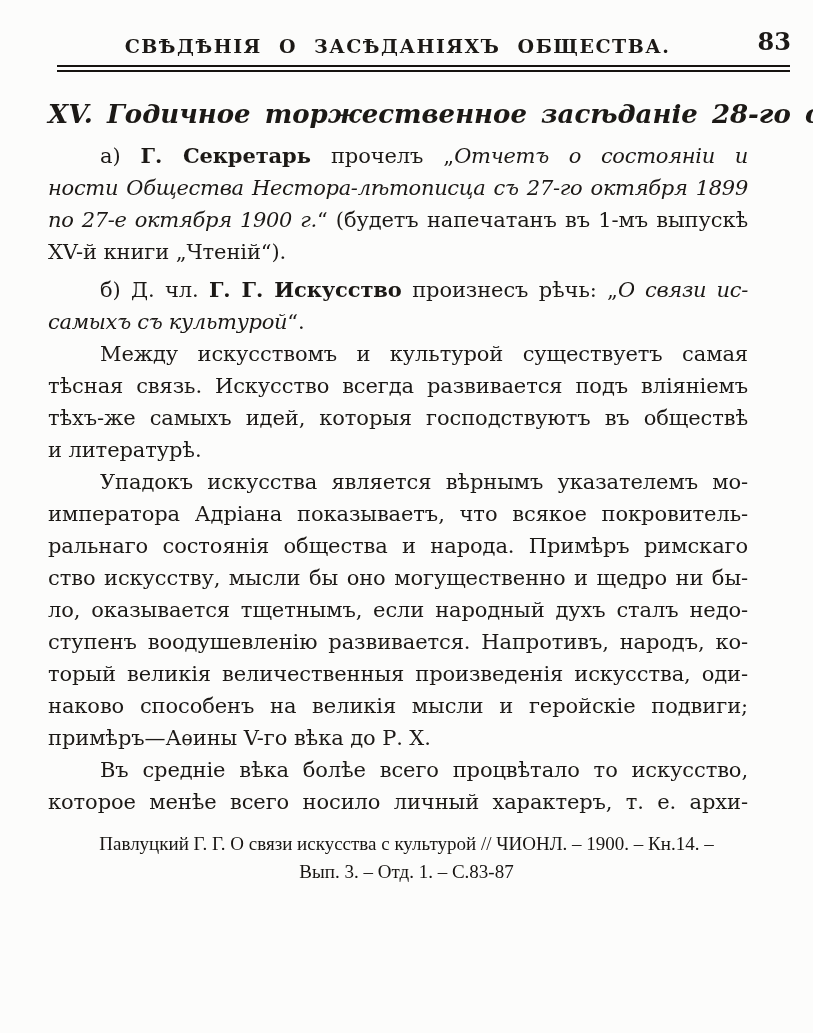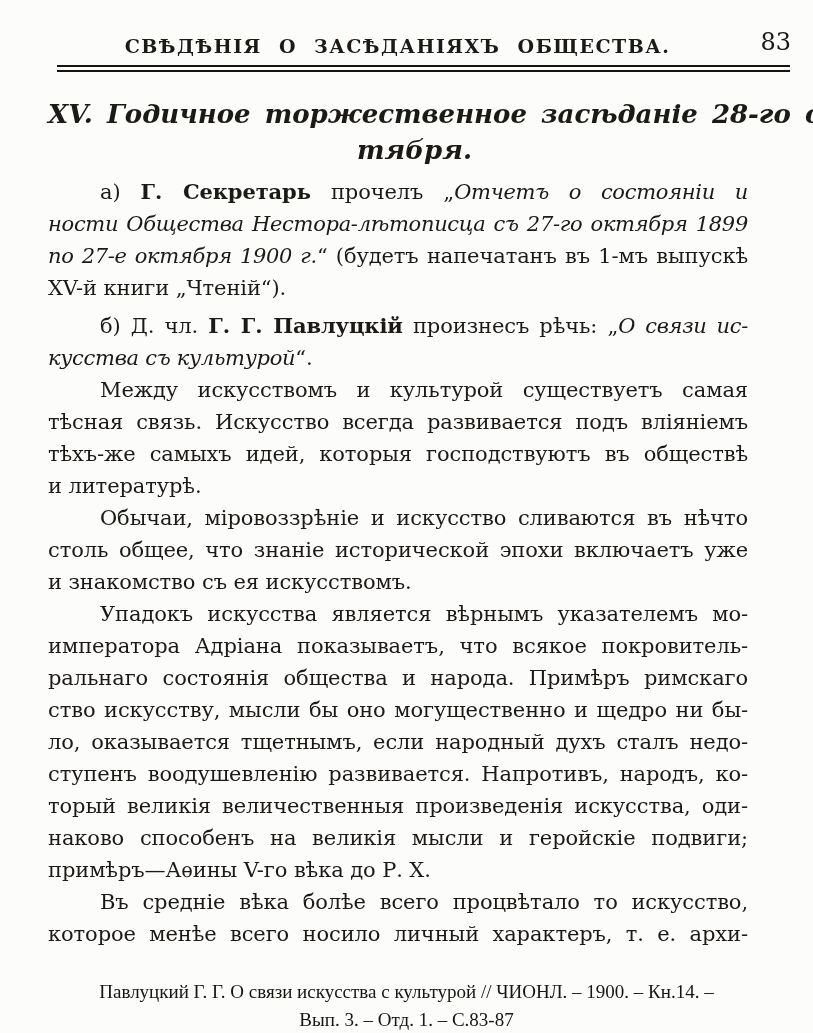--- a/index.html
+++ b/index.html
@@ -11,21 +11,21 @@
     box-sizing:border-box; padding-top:34px; overflow:hidden;
   }
   
   .running-head {
     margin:0 66px 0 48px; position:relative; text-align:center;
     font-weight:bold; font-size:19px; line-height:24px;
     letter-spacing:1.5px; word-spacing:9px;
   }
   .pageno {
     position:absolute; right:-44px; top:-4px;
-    font-size:24px; letter-spacing:0; word-spacing:0; font-weight:normal;
+    font-size:24px; letter-spacing:0; word-spacing:0; font-weight:bold;
   }
   .header-rule {
     margin:7px 23px 0 57px; height:3px;
     border-top:2px solid #161310; border-bottom:2px solid #161310;
   }
   
   .section-heading {
     margin:24px 32px 0 48px; text-align:center;
     font-style:italic; font-weight:bold;
     font-size:26px; line-height:36px; word-spacing:5px; letter-spacing:0px;
@@ -34,61 +34,55 @@
   
   .body-text { margin:8px 65px 0 48px; font-size:21px; line-height:32px; }
   .line { height:32px; overflow:hidden; letter-spacing:-0.1px; }
   .just { text-align:justify; text-align-last:justify; }
   .indent { text-indent:52px; }
   .b { font-weight:bold; }
   .i { font-style:italic; letter-spacing:-0.3px; }
   .p-b { margin-top:6px; }
   
   .citation {
-    margin-top:28px; text-align:center;
+    margin-top:12px; text-align:center;
     font-family:"Liberation Serif", serif;
     font-size:19px; line-height:28px; color:#181512;
   }
 </style>
 </head>
 <body>
 
 <div class="page">
   <div class="running-head">
     <span>СВѢДѢНІЯ О ЗАСѢДАНІЯХЪ ОБЩЕСТВА.</span>
     <span class="pageno">83</span>
   </div>
   <div class="header-rule"></div>
 
   <div class="section-heading">
       <div class="h-line">XV. Годичное торжественное засѣданіе 28-го ок-</div>
-      <div class="h-line">тября.</div>
     </div>
 
   <div class="body-text">
       <div class="para">
         <div class="line just indent"><span>а) </span><span class="b">Г. Секретарь</span><span> прочелъ „</span><span class="i">Отчетъ о состояніи и дѣятель-</span></div>
         <div class="line just"><span class="i">ности Общества Нестора-лѣтописца съ 27-го октября 1899 г.</span></div>
         <div class="line just"><span class="i">по 27-е октября 1900 г.</span><span>“ (будетъ напечатанъ въ 1-мъ выпускѣ</span></div>
         <div class="line"><span>XV-й книги „Чтеній“).</span></div>
       </div>
       <div class="para p-b">
-        <div class="line just indent"><span>б) Д. чл. </span><span class="b">Г. Г. Павлуцкій</span><span> произнесъ рѣчь: „</span><span class="i">О связи ис-</span></div>
-        <div class="line"><span class="i">кусства съ культурой</span><span>“.</span></div>
+        <div class="line just indent"><span>б) Д. чл. </span><span class="b">Г. Г. Искусство</span><span> произнесъ рѣчь: „</span><span class="i">О связи ис-</span></div>
+        <div class="line"><span class="i">самыхъ съ культурой</span><span>“.</span></div>
       </div>
       <div class="para">
         <div class="line just indent"><span>Между искусствомъ и культурой существуетъ самая</span></div>
         <div class="line just"><span>тѣсная связь. Искусство всегда развивается подъ вліяніемъ</span></div>
         <div class="line just"><span>тѣхъ-же самыхъ идей, которыя господствуютъ въ обществѣ</span></div>
         <div class="line"><span>и литературѣ.</span></div>
-      </div>
-      <div class="para">
-        <div class="line just indent"><span>Обычаи, міровоззрѣніе и искусство сливаются въ нѣчто</span></div>
-        <div class="line just"><span>столь общее, что знаніе исторической эпохи включаетъ уже</span></div>
-        <div class="line"><span>и знакомство съ ея искусствомъ.</span></div>
       </div>
       <div class="para">
         <div class="line just indent"><span>Упадокъ искусства является вѣрнымъ указателемъ мо-</span></div>
         <div class="line just"><span>императора Адріана показываетъ, что всякое покровитель-</span></div>
         <div class="line just"><span>ральнаго состоянія общества и народа. Примѣръ римскаго</span></div>
         <div class="line just"><span>ство искусству, мысли бы оно могущественно и щедро ни бы-</span></div>
         <div class="line just"><span>ло, оказывается тщетнымъ, если народный духъ сталъ недо-</span></div>
         <div class="line just"><span>ступенъ воодушевленію развивается. Напротивъ, народъ, ко-</span></div>
         <div class="line just"><span>торый великія величественныя произведенія искусства, оди-</span></div>
         <div class="line just"><span>наково способенъ на великія мысли и геройскіе подвиги;</span></div>

